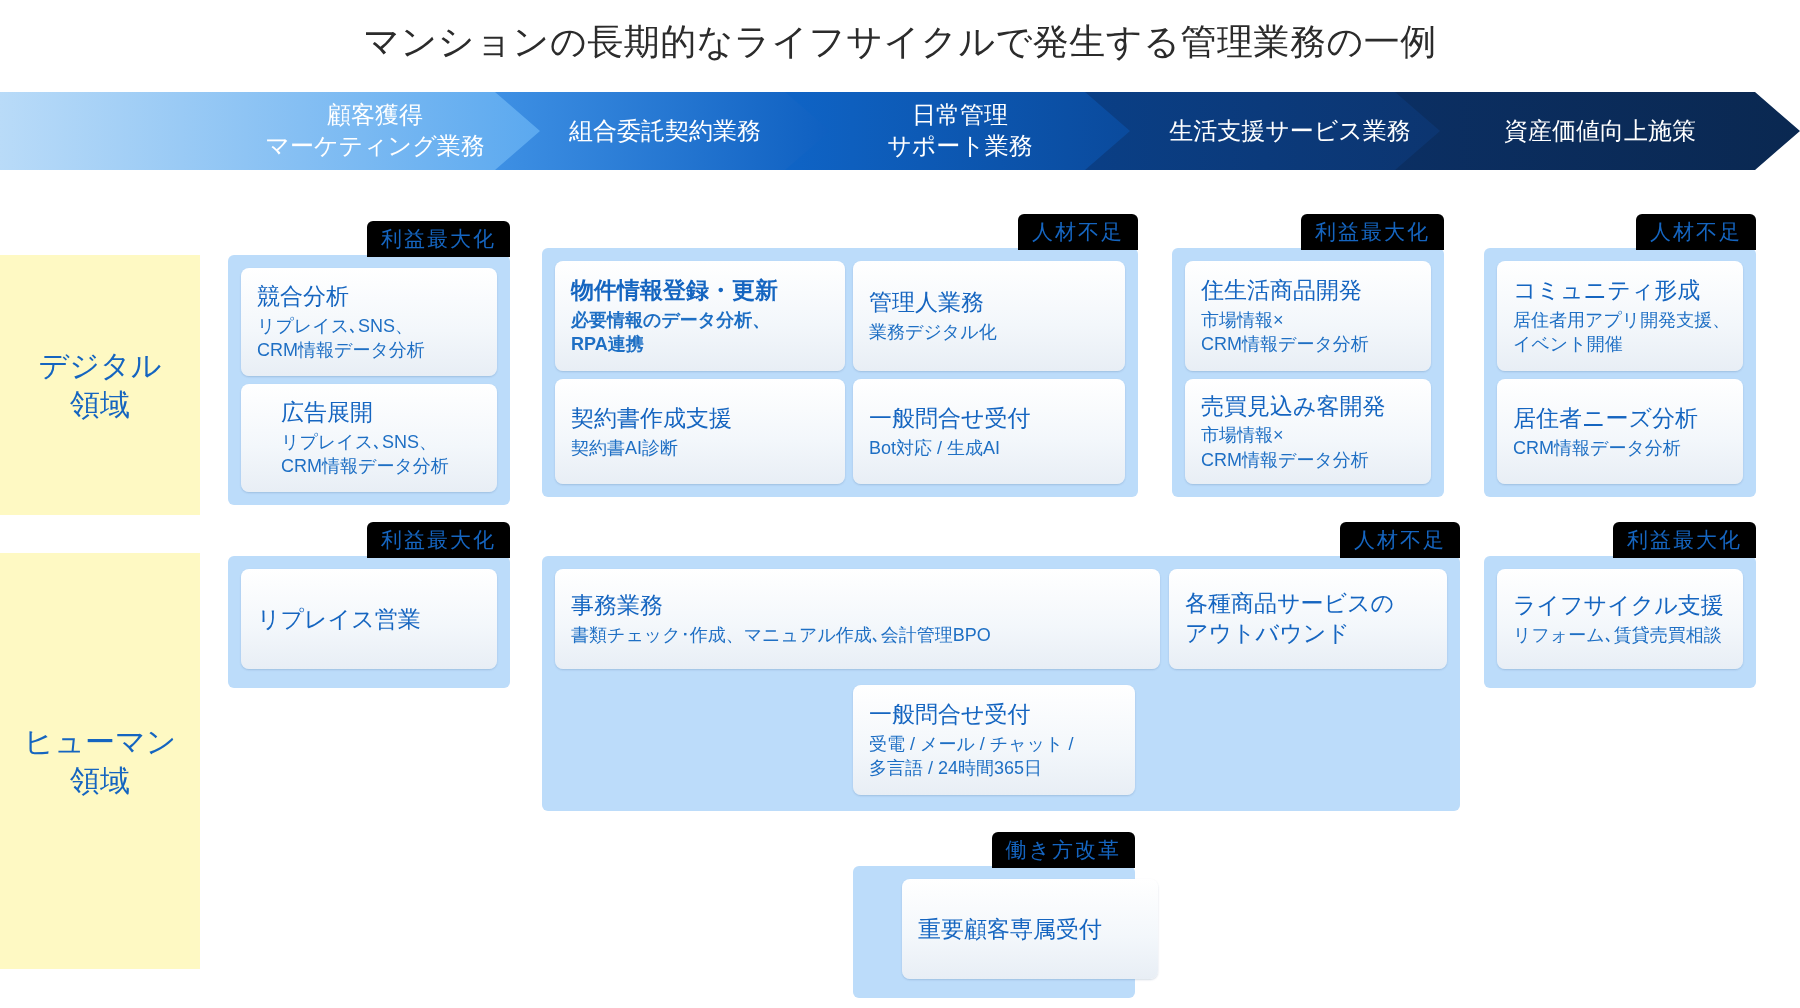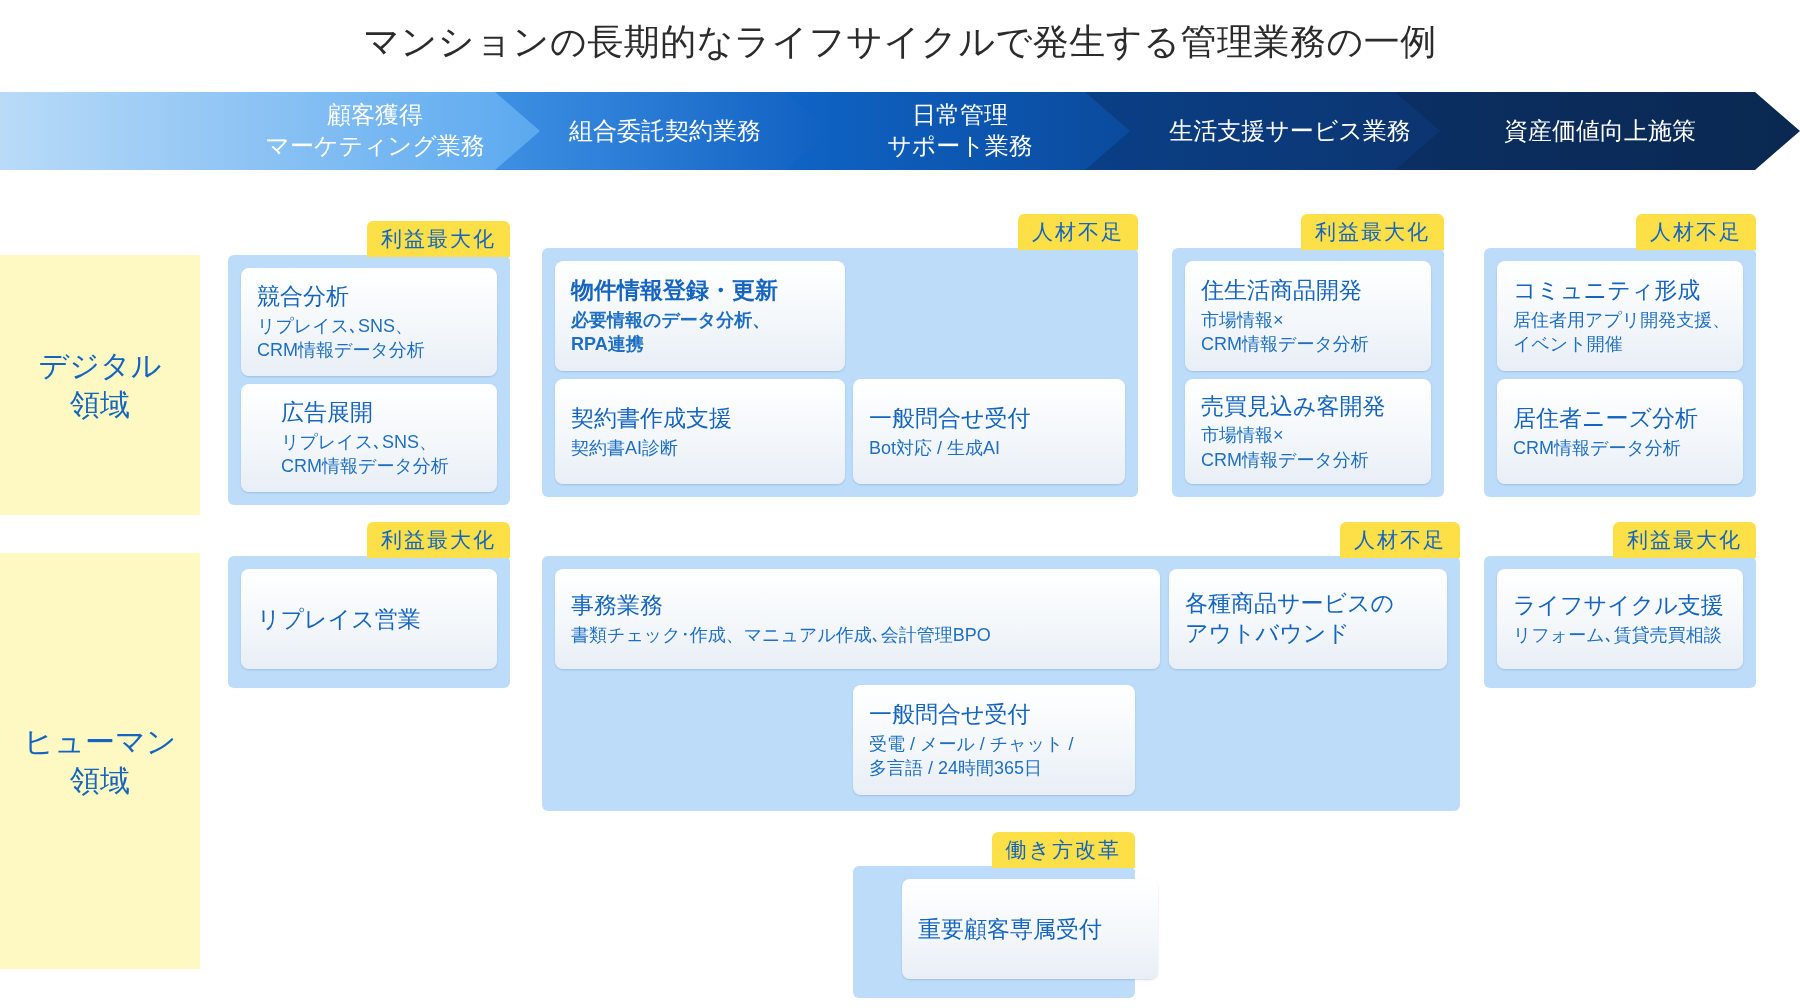--- a/index.html
+++ b/index.html
@@ -66,21 +66,21 @@
   .group {
     position: absolute;
     background: #bcdcfa;
     border-radius: 6px;
   }
   .group-tag {
     position: absolute;
     top: -34px; right: 0;
     height: 36px;
     padding: 0 14px;
-    background: #fde047;
+    background: #000000;
     border-radius: 6px 6px 0 0;
     display: flex;
     align-items: center;
     justify-content: center;
     font-size: 21px;
     color: #1565c0;
     letter-spacing: 2px;
     white-space: nowrap;
   }
 
@@ -202,20 +202,26 @@
 
   <div class="group" style="left:542px;top:248px;width:596px;height:249px;">
     <div class="group-tag">人材不足</div>
     <div class="card" style="left:13px;top:13px;width:290px;height:110px;font-weight:bold;">
       <div class="card-title">物件情報登録・更新</div>
       <div class="card-sub">
         <span class="ln">必要情報のデータ分析、</span>
         <span class="ln">RPA連携</span>
       </div>
     </div>
+    <div class="card" style="left:311px;top:13px;width:272px;height:110px;">
+      <div class="card-title">管理人業務</div>
+      <div class="card-sub">
+        <span class="ln">業務デジタル化</span>
+      </div>
+    </div>
     <div class="card" style="left:13px;top:131px;width:290px;height:105px;">
       <div class="card-title">契約書作成支援</div>
       <div class="card-sub">
         <span class="ln">契約書AI診断</span>
       </div>
     </div>
     <div class="card" style="left:311px;top:131px;width:272px;height:105px;">
       <div class="card-title">一般問合せ受付</div>
       <div class="card-sub">
         <span class="ln">Bot対応 / 生成AI</span>

